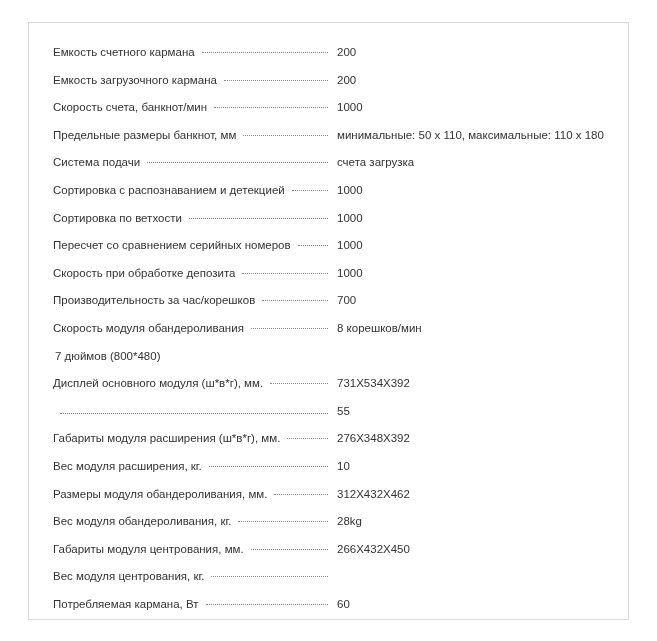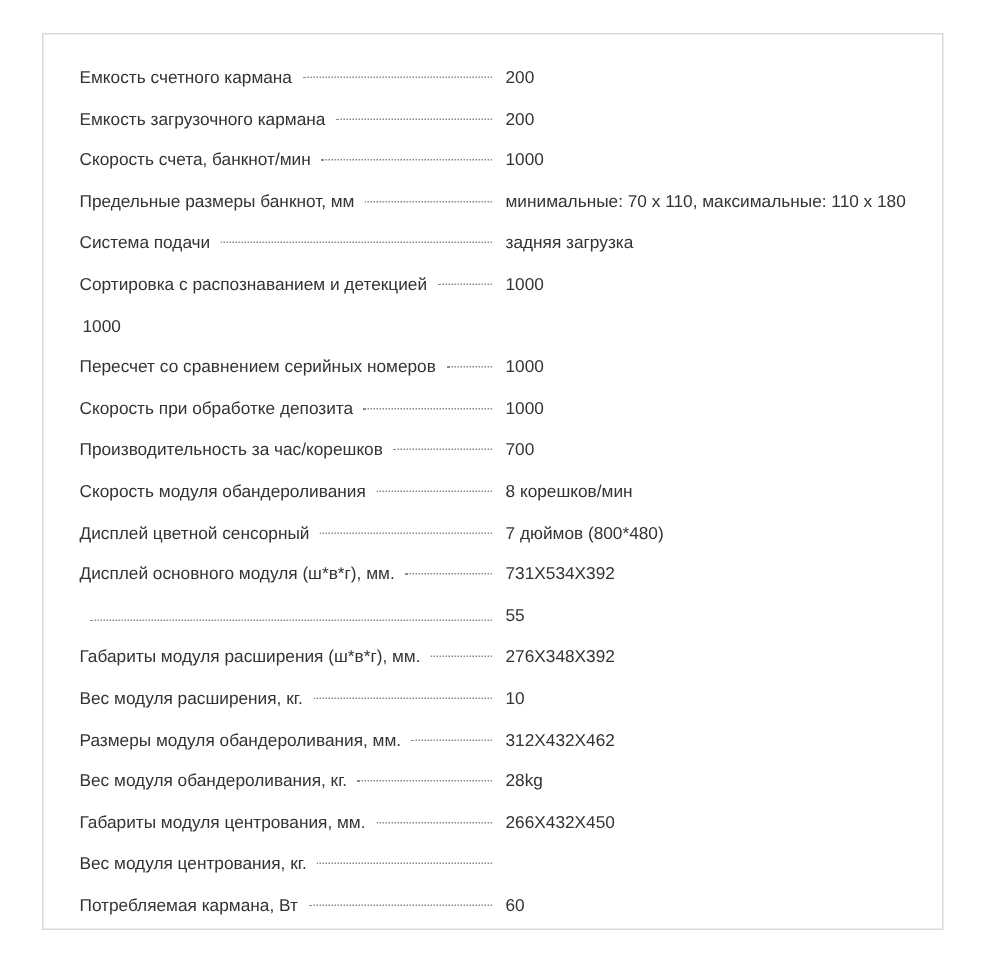--- a/index.html
+++ b/index.html
@@ -101,37 +101,41 @@
           <span class="spec-label">Скорость счета, банкнот/мин</span>
           <span class="spec-dots"></span>
         </div>
         <div class="spec-right"><span class="spec-value">1000</span></div>
       </div>
       <div class="spec-row">
         <div class="spec-left">
           <span class="spec-label">Предельные размеры банкнот, мм</span>
           <span class="spec-dots"></span>
         </div>
-        <div class="spec-right"><span class="spec-value">минимальные: 70 x 110, максимальные: 110 x 180</span></div>
+        <div class="spec-right"><span class="spec-value">минимальные: 50 x 110, максимальные: 110 x 180</span></div>
       </div>
       <div class="spec-row">
         <div class="spec-left">
           <span class="spec-label">Система подачи</span>
           <span class="spec-dots"></span>
         </div>
-        <div class="spec-right"><span class="spec-value">задняя загрузка</span></div>
+        <div class="spec-right"><span class="spec-value">счета загрузка</span></div>
       </div>
       <div class="spec-row">
         <div class="spec-left">
           <span class="spec-label">Сортировка с распознаванием и детекцией</span>
           <span class="spec-dots"></span>
         </div>
         <div class="spec-right"><span class="spec-value">1000</span></div>
       </div>
       <div class="spec-row">
+        <div class="spec-left">
+          <span class="spec-label">Сортировка по ветхости</span>
+          <span class="spec-dots"></span>
+        </div>
         <div class="spec-right"><span class="spec-value">1000</span></div>
       </div>
       <div class="spec-row">
         <div class="spec-left">
           <span class="spec-label">Пересчет со сравнением серийных номеров</span>
           <span class="spec-dots"></span>
         </div>
         <div class="spec-right"><span class="spec-value">1000</span></div>
       </div>
       <div class="spec-row">
@@ -149,24 +153,20 @@
         <div class="spec-right"><span class="spec-value">700</span></div>
       </div>
       <div class="spec-row">
         <div class="spec-left">
           <span class="spec-label">Скорость модуля обандероливания</span>
           <span class="spec-dots"></span>
         </div>
         <div class="spec-right"><span class="spec-value">8 корешков/мин</span></div>
       </div>
       <div class="spec-row">
-        <div class="spec-left">
-          <span class="spec-label">Дисплей цветной сенсорный</span>
-          <span class="spec-dots"></span>
-        </div>
         <div class="spec-right"><span class="spec-value">7 дюймов (800*480)</span></div>
       </div>
       <div class="spec-row">
         <div class="spec-left">
           <span class="spec-label">Дисплей основного модуля (ш*в*г), мм.</span>
           <span class="spec-dots"></span>
         </div>
         <div class="spec-right"><span class="spec-value">731X534X392</span></div>
       </div>
       <div class="spec-row">

